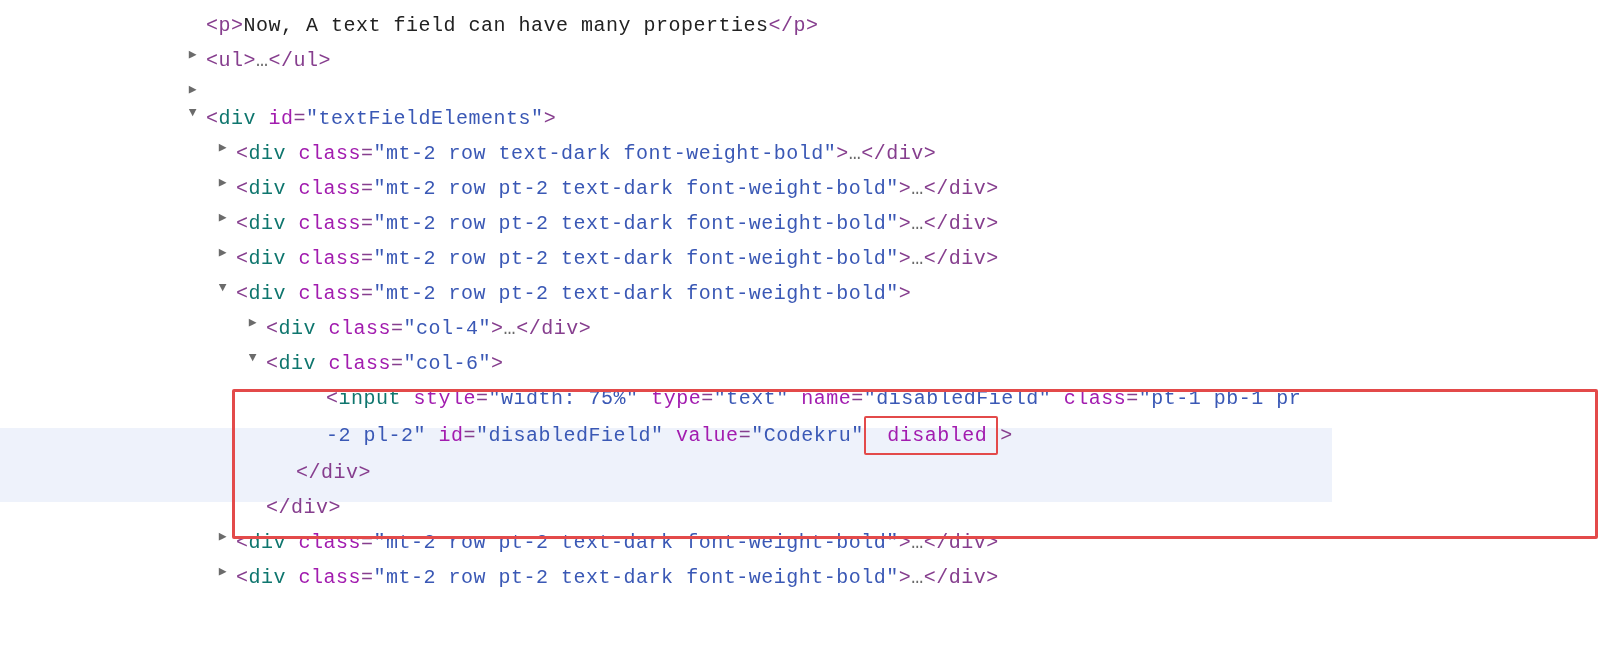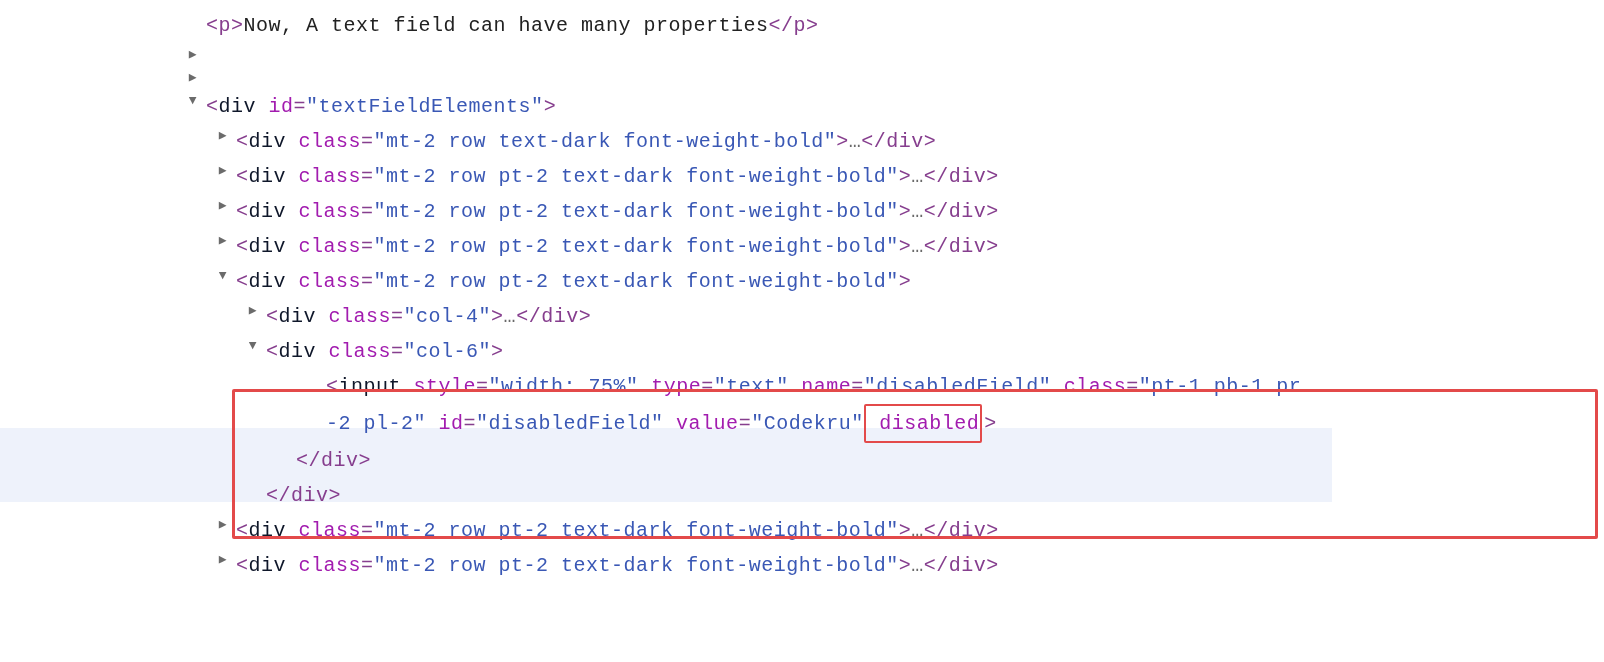--- a/index.html
+++ b/index.html
@@ -34,21 +34,21 @@
     color: #6b6b6b;
     font-size: 13px;
     user-select: none;
     cursor: pointer;
     position: relative;
     top: 1px;
   }
   .tri.blank { visibility: hidden; }
   .code { flex: 1 1 auto; }
   .punct  { color: #863e8e; }
-  .tag    { color: #0f172a; }
+  .tag    { color: #0f766e; }
   .attr   { color: #a21caf; }
   .val    { color: #3a58b5; }
   .text   { color: #222; }
   .ell    { color: #6a6a6a; }
   .hl-band {
     position: absolute;
     left: 0;
     right: 0;
     background: #eef2fb;
     z-index: 0;
@@ -59,21 +59,21 @@
     position: absolute;
     border: 3px solid #e34a4a;
     border-radius: 2px;
     z-index: 3;
     pointer-events: none;
   }
   .redbox-inner {
     border: 2.5px solid #e34a4a;
     border-radius: 2px;
     display: inline-block;
-    padding: 0 1px;
+    padding: 0 9px;
     margin: 0 2px 0 0;
   }
   
   .i1 { width: 180px; }
   .i2 { width: 210px; }
   .i3 { width: 240px; }
   .i4 { width: 270px; }
   .i5 { width: 300px; }
   .wrap .code {
     word-break: break-all;
@@ -94,20 +94,23 @@
     <span class="indent i1"></span>
     <span class="tri blank">▶</span>
     <span class="code">
       <span class="punct">&lt;p&gt;</span><span class="text">Now, A text field can have many properties</span><span class="punct">&lt;/p&gt;</span>
     </span>
   </div>
 
   <div class="row">
     <span class="indent i1"></span>
     <span class="tri">▶</span>
+    <span class="code">
+      <span class="punct">&lt;ul&gt;</span><span class="ell">…</span><span class="punct">&lt;/ul&gt;</span>
+    </span>
   </div>
 
   <div class="row">
     <span class="indent i1"></span>
     <span class="tri">▶</span>
   </div>
 
 
   <div class="row">
     <span class="indent i1"></span>

